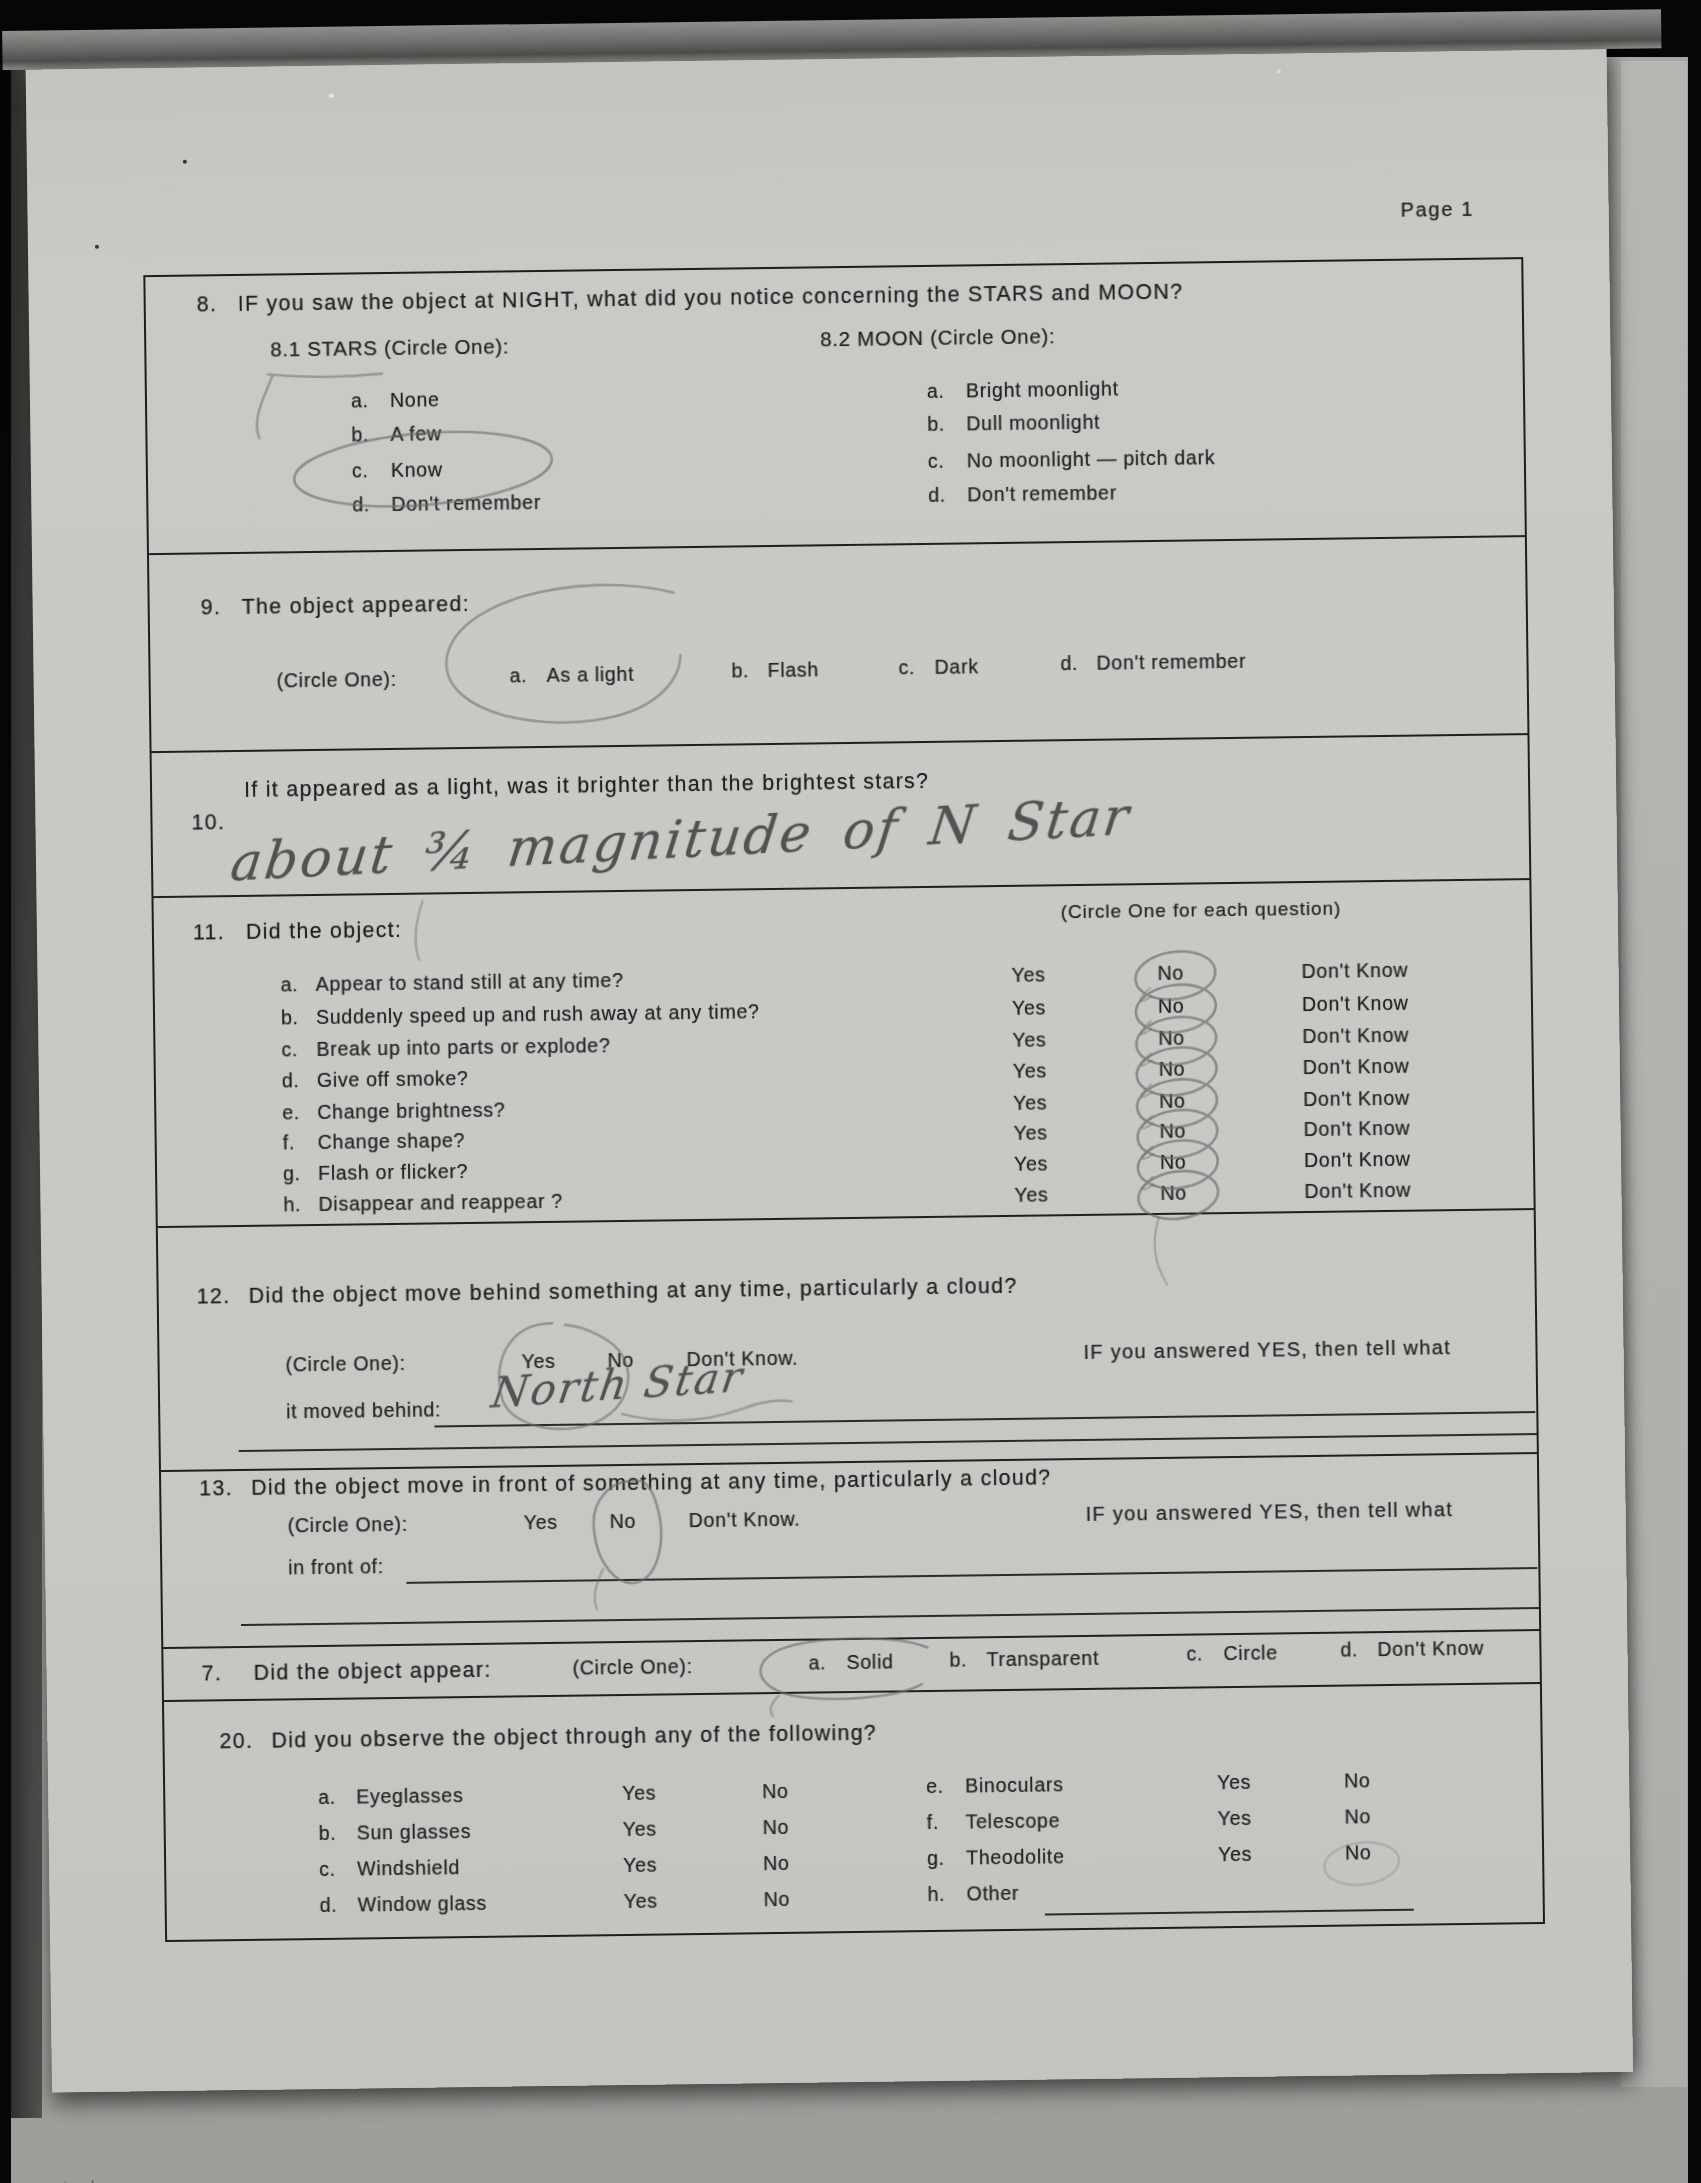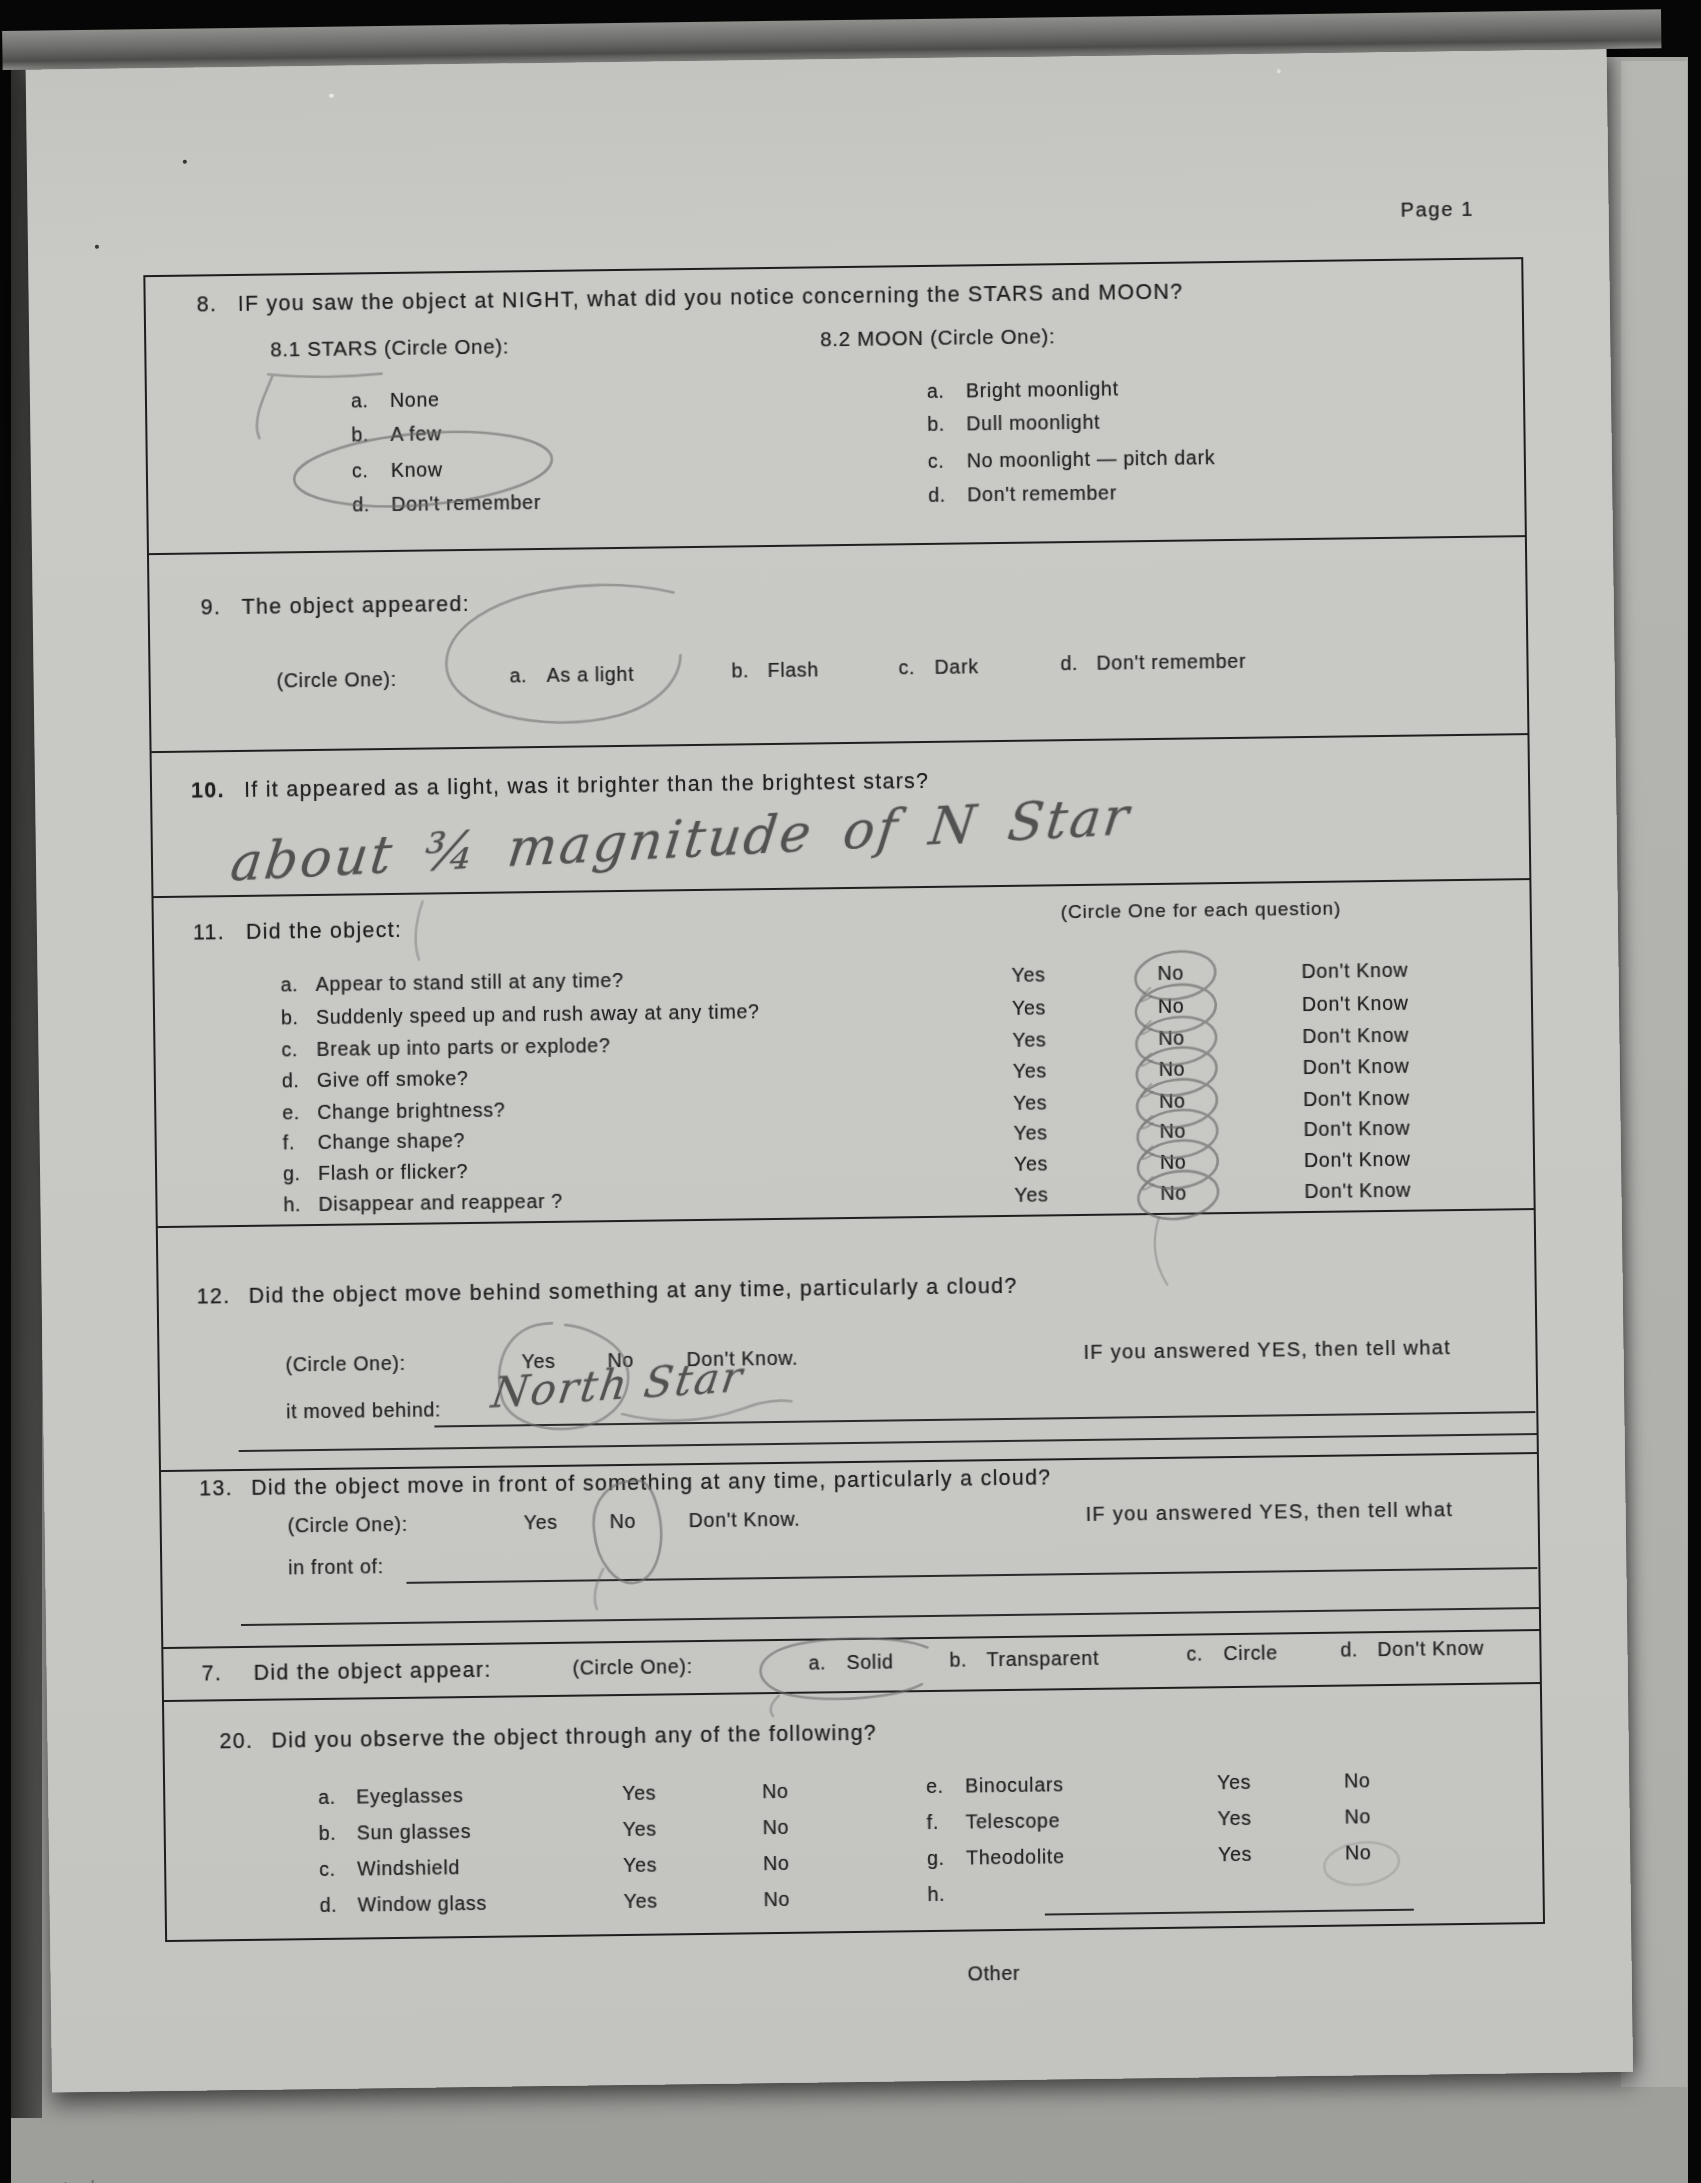--- a/index.html
+++ b/index.html
@@ -106,21 +106,21 @@
       <span class="t" style="left:284px;top:662px;">(Circle One):</span>
       <span class="t" style="left:517px;top:660px;">a.</span>
       <span class="t" style="left:554px;top:660px;">As a light</span>
       <span class="t" style="left:739px;top:658px;">b.</span>
       <span class="t" style="left:775px;top:658px;">Flash</span>
       <span class="t" style="left:906px;top:657px;">c.</span>
       <span class="t" style="left:942px;top:657px;">Dark</span>
       <span class="t" style="left:1068px;top:655px;">d.</span>
       <span class="t" style="left:1104px;top:655px;">Don't remember</span>
 
-      <span class="t title" style="left:197px;top:770px;font-weight:bold;">10.</span>
+      <span class="t title" style="left:197px;top:802px;">10.</span>
       <span class="t title" style="left:250px;top:770px;">If it appeared as a light, was it brighter than the brightest stars?</span>
       <span class="hw" id="hw-q10" style="left:236px;top:807px;">about ¾ magnitude of N  Star</span>
 
       <span class="t title" style="left:197px;top:912px;">11.</span>
       <span class="t title" style="left:250px;top:912px;">Did the object:</span>
       <span class="t small" style="left:1065px;top:904px;">(Circle One for each question)</span>
 
       <span class="t" style="left:284px;top:966px;">a.</span>
       <span class="t" style="left:319px;top:966px;">Appear to stand still at any time?</span>
       <span class="t" style="left:1015px;top:966px;">Yes</span>
@@ -236,21 +236,21 @@
       <span class="t" style="left:958px;top:1812px;">Telescope</span>
       <span class="t" style="left:1210px;top:1812px;">Yes</span>
       <span class="t" style="left:1337px;top:1812px;">No</span>
 
       <span class="t" style="left:919px;top:1848px;">g.</span>
       <span class="t" style="left:958px;top:1848px;">Theodolite</span>
       <span class="t" style="left:1210px;top:1848px;">Yes</span>
       <span class="t" style="left:1337px;top:1848px;">No</span>
 
       <span class="t" style="left:919px;top:1884px;">h.</span>
-      <span class="t" style="left:958px;top:1964px;">Other</span>
+      <span class="t" style="left:958px;top:1884px;">Other</span>
       <div class="ansline" style="left:1036px;top:1916px;width:369px;"></div>
 
       <svg class="marks" width="1701" height="2478" viewBox="0 0 3896 5676">
         <g stroke="#6b6b6b" fill="none" stroke-width="6" stroke-linecap="round">
 
           <g opacity="0.5">
             <path d="M640 840 Q 765 854 900 842"></path>
             <path d="M650 844 C 625 900, 602 948, 618 986"></path>
           </g>
 

